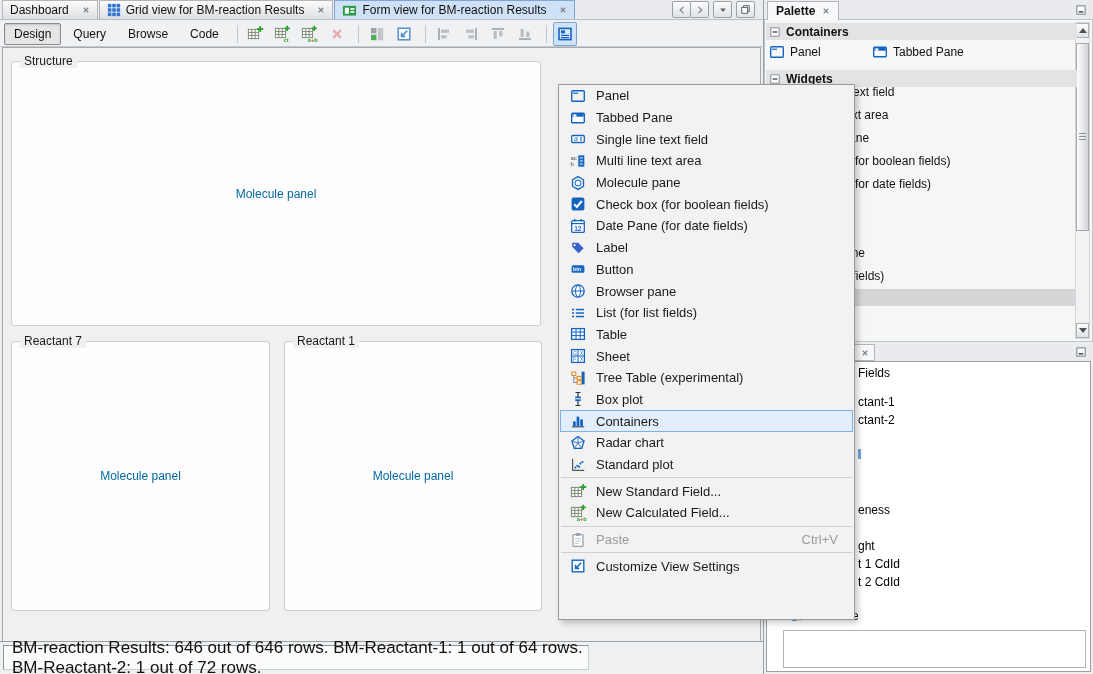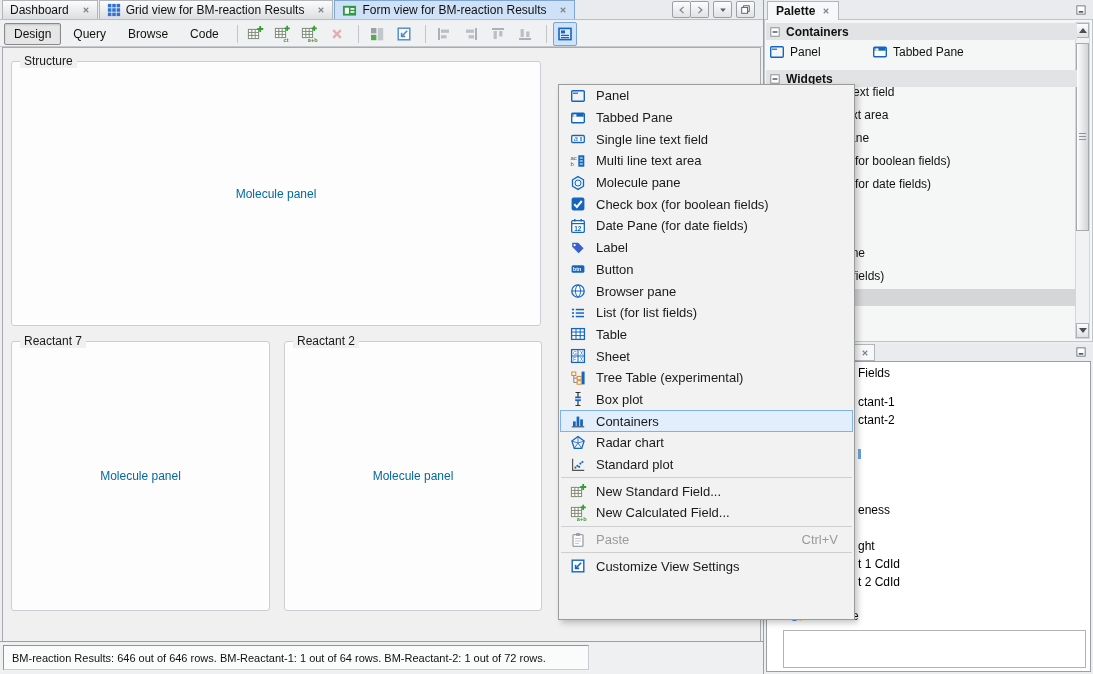--- a/index.html
+++ b/index.html
@@ -28,21 +28,21 @@
 
   .canvas{position:absolute;left:2px;top:47px;width:759px;height:594px;border:1px solid #a7abb0;border-bottom:none;background:#f0f0f0;box-sizing:border-box;}
   .groupbox{position:absolute;background:#fdfdfd;border:1px solid #cccfd2;border-radius:3px;}
   .gb-title{position:absolute;top:-8px;left:8px;background:#f0f0f0;padding:0 4px;color:#1a1a1a;}
   .gb-content{position:absolute;inset:0;display:flex;align-items:center;justify-content:center;color:#0369a1;}
   .pos-0{left:8px;top:13px;width:528px;height:263px;}
   .pos-1{left:8px;top:293px;width:257px;height:268px;}
   .pos-2{left:281px;top:293px;width:256px;height:268px;}
 
   .statusbar{position:absolute;left:0;top:641px;width:763px;height:33px;background:#eef0f1;border-top:1px solid #9aa0a6;box-sizing:border-box;}
-  .status-inset{position:absolute;left:3px;top:3px;width:586px;height:25px;background:#fafbfb;border:1px solid #c9cdd1;border-top-color:#8f9499;border-left-color:#8f9499;display:flex;align-items:center;padding-left:8px;box-sizing:border-box;font-size:11px;}
+  .status-inset{position:absolute;left:3px;top:3px;width:586px;height:25px;background:#fafbfb;border:1px solid #c9cdd1;border-top-color:#8f9499;border-left-color:#8f9499;display:flex;align-items:center;padding-left:8px;box-sizing:border-box;font-size:17px;}
 
   
   .right-col{position:absolute;left:763px;top:0;width:330px;height:674px;background:#eceef0;border-left:1px solid #9aa0a6;box-sizing:border-box;}
   .palette-window{position:absolute;left:0;top:0;width:329px;height:342px;}
   .pw-header{position:absolute;left:0;top:0;right:0;height:20px;background:#e9ebee;border-bottom:1px solid #c0c4c9;box-sizing:border-box;}
   .pw-tab{position:absolute;left:3px;top:1px;height:19px;display:flex;align-items:center;gap:7px;padding:0 8px;background:#f7f8f9;border:1px solid #b3b5b8;border-bottom:none;font-weight:bold;box-sizing:border-box;}
   .minbtn{position:absolute;right:5px;top:3px;width:14px;height:14px;display:flex;align-items:center;justify-content:center;}
   .pw-content{position:absolute;left:0;top:20px;right:0;bottom:0;background:#f5f6f6;border:1px solid #c0c4c9;border-top:none;box-sizing:border-box;overflow:hidden;}
   .sec-header{position:absolute;left:1px;width:311px;height:17px;background:#e1e3e5;display:flex;align-items:center;gap:6px;padding-left:4px;font-weight:bold;box-sizing:border-box;}
   .pal-item{position:absolute;height:21px;display:flex;align-items:center;gap:5px;white-space:nowrap;}
@@ -293,21 +293,21 @@
     <div class="canvas" id="canvas">
         <div class="groupbox pos-0">
           <span class="gb-title">Structure</span>
           <span class="gb-content">Molecule panel</span>
         </div>
         <div class="groupbox pos-1">
           <span class="gb-title">Reactant 7</span>
           <span class="gb-content">Molecule panel</span>
         </div>
         <div class="groupbox pos-2">
-          <span class="gb-title">Reactant 2</span>
+          <span class="gb-title">Reactant 1</span>
           <span class="gb-content">Molecule panel</span>
         </div>
       </div>
 
     <div class="statusbar">
       <div class="status-inset">
         <span>BM-reaction Results: 646 out of 646 rows. BM-Reactant-1: 1 out of 64 rows. BM-Reactant-2: 1 out of 72 rows.</span>
       </div>
     </div>
   </div>

